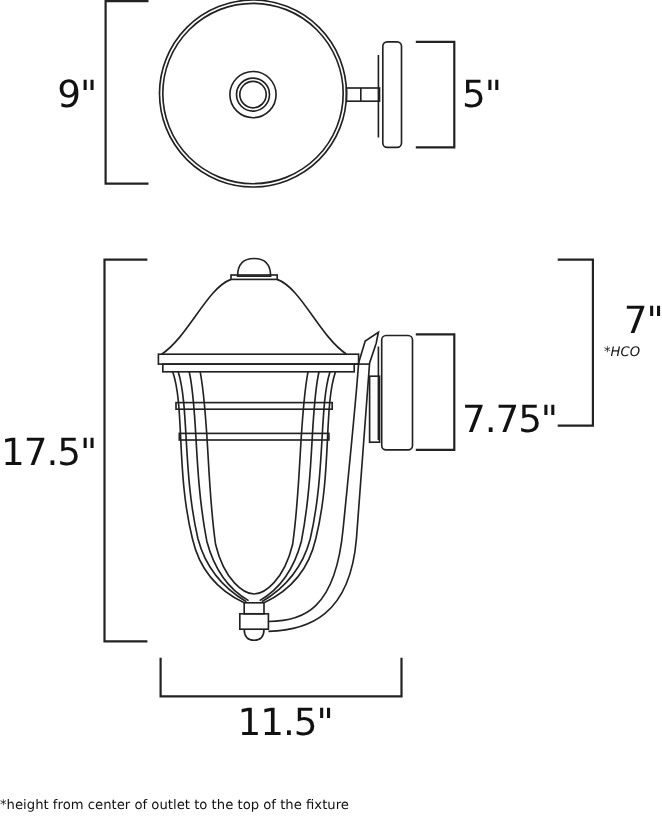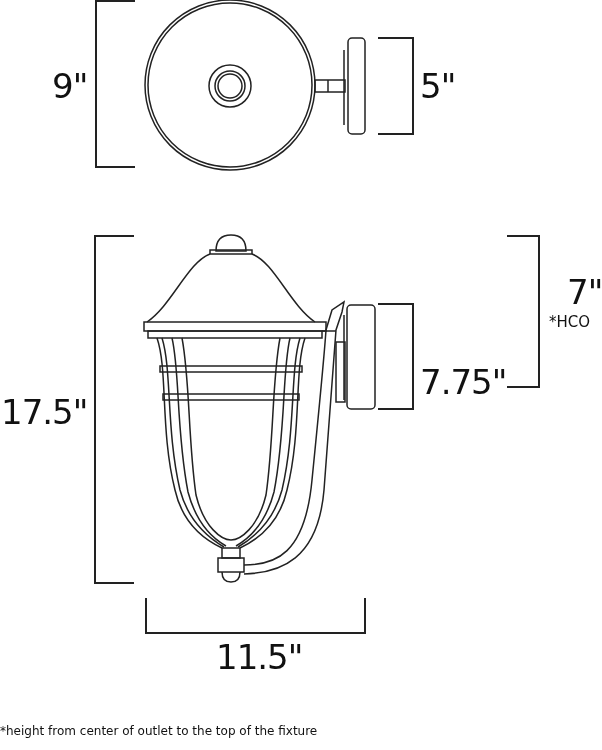--- a/index.html
+++ b/index.html
@@ -1,20 +1,20 @@
 <!DOCTYPE html>
 <html><head>
 <meta charset="utf-8">
 <style>
   html, body { margin: 0; padding: 0; background: #ffffff; }
   body { width: 602px; height: 750px; position: relative; overflow: hidden; font-family: "DejaVu Sans", sans-serif; color: #111; }
   svg.drawing { position: absolute; left: 0; top: 0; }
   .lbl { position: absolute; white-space: nowrap; color: #111; font-family: "DejaVu Sans", sans-serif; }
   .big { font-size: 34px; letter-spacing: -1px; }
-  .small { font-size: 15px; }
+  .small { font-size: 12px; font-style: italic; }
   .note { font-size: 12px; }
 </style>
 </head>
 <body>
 
 <svg class="drawing" width="602" height="750" viewBox="0 0 602 750" fill="none" stroke="#222" stroke-width="1.5">
 
   <g>
 
     <path d="M135 1 H96 V167 H135" stroke-width="2"></path>

